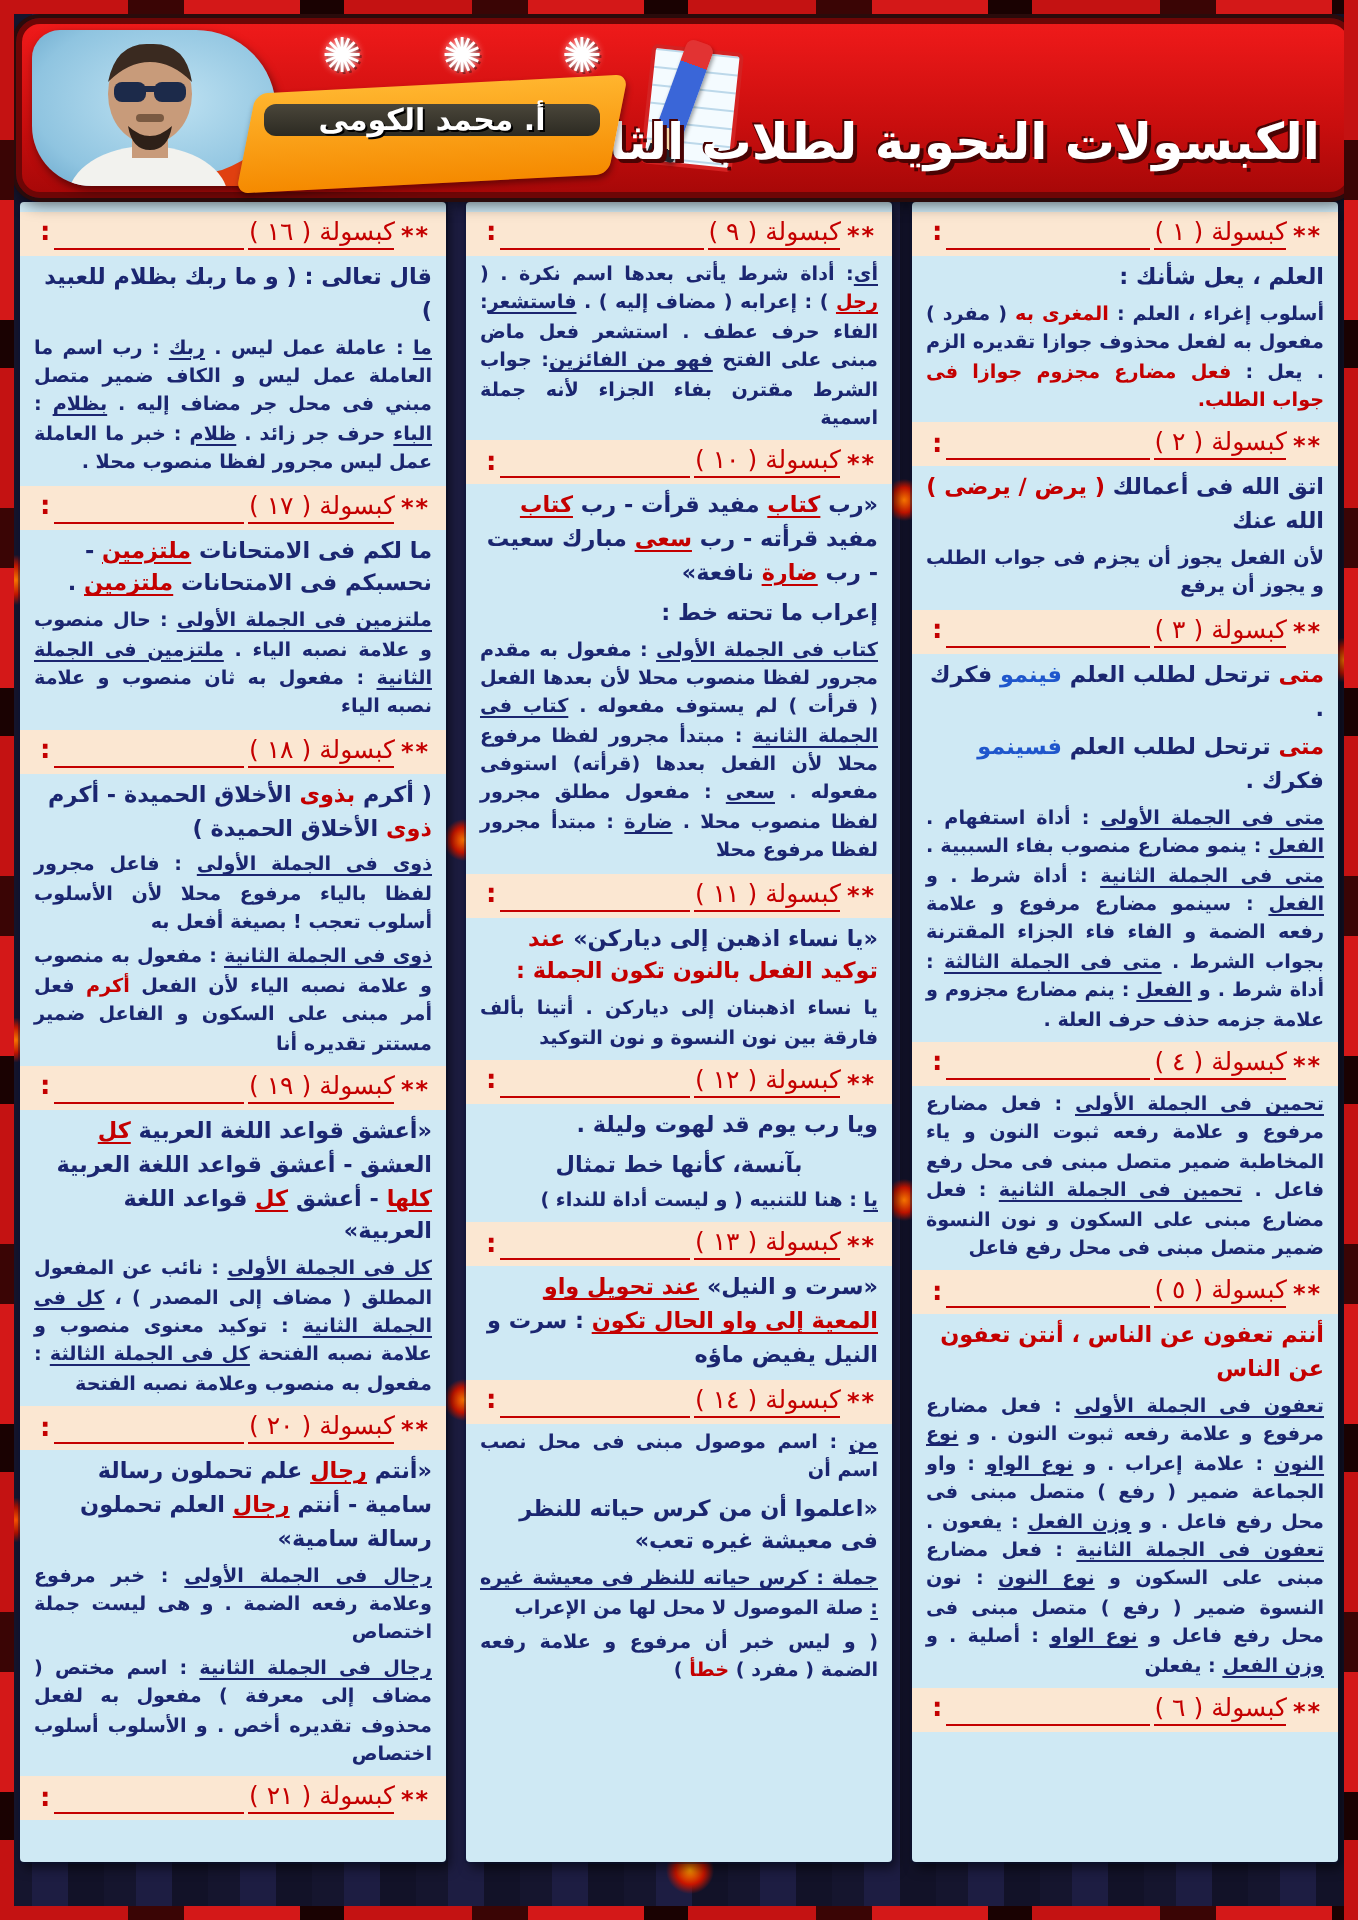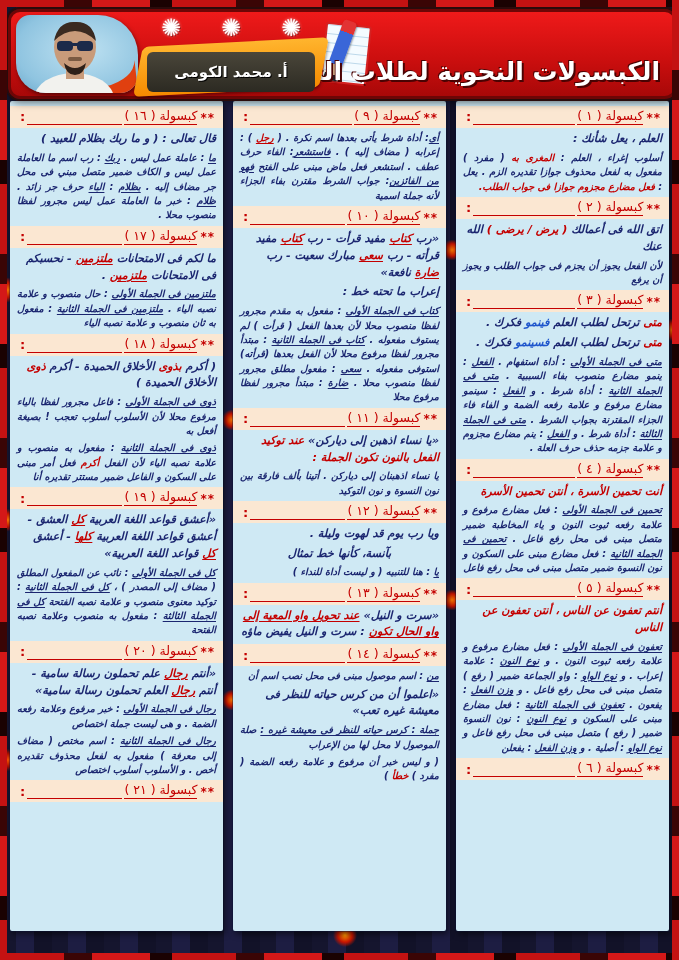--- a/index.html
+++ b/index.html
@@ -37,21 +37,21 @@
     text-shadow:2px 2px 0 #4a0303,-1px -1px 0 #4a0303;
   }
   .photo{
     position:absolute;left:5px;top:3px;width:122px;height:78px;
     background:radial-gradient(ellipse at 55% 45%,#bfe2f2 0,#8fc4e0 70%,#6aa8cc 100%);
     border-radius:14px 40px 18px 30px;overflow:hidden;box-shadow:1px 2px 4px rgba(0,0,0,.5);
   }
   .stars{position:absolute;left:150px;top:4px;width:140px;display:flex;justify-content:space-between;}
   .stars span{color:#fff;font-size:24px;line-height:1;text-shadow:0 0 3px #ffd9d9,1px 1px 0 #7a0202;}
   .nameplate{
-    position:absolute;left:136px;top:40px;width:168px;height:40px;z-index:2;
+    position:absolute;left:121px;top:40px;width:168px;height:16px;z-index:2;
   }
   .nameplate:before{
     content:"";position:absolute;left:-8px;top:-10px;width:184px;height:50px;
     background:linear-gradient(180deg,#ffb52e,#f58a00);transform:skewX(-14deg) rotate(-3deg);
     border-radius:6px;box-shadow:1px 2px 3px rgba(0,0,0,.4);
   }
   .nameplate .plate{
     position:absolute;inset:0;background:linear-gradient(180deg,#4a463a,#2c2a22);
     border-radius:6px;color:#fff;font-weight:bold;font-size:15px;
     display:flex;align-items:center;justify-content:center;white-space:nowrap;
@@ -74,21 +74,21 @@
     padding:2px 6px;box-shadow:0 0 0 1px rgba(10,20,60,.35),2px 3px 6px rgba(0,0,0,.55);
   }
   .cap-hd{
     display:flex;align-items:flex-end;background:#fbe7d2;
     margin:3px -6px;padding:2px 8px 3px 10px;
   }
   .hd-star{color:#c40000;font-weight:bold;font-size:12px;letter-spacing:1px;margin-left:3px;line-height:1.2;}
   .hd-label{color:#c40000;font-weight:normal;font-size:12.5px;line-height:1.2;border-bottom:1.5px solid #c40000;padding-bottom:1px;}
   .hd-gap{flex:1;border-bottom:1.5px solid #c40000;margin:0 2px;height:14px;}
   .hd-colon{color:#c40000;font-weight:bold;font-size:13px;line-height:1.2;}
-  .blk{margin:3px 1px;font-weight:bold;font-style:italic;}
+  .blk{margin:3px 1px;font-weight:bold;}
   .blk.t{font-size:11.2px;line-height:1.5;text-align:right;}
   .blk.b{font-size:9.6px;line-height:1.5;text-align:justify;text-justify:inter-word;}
   .blk.c{font-size:11.2px;line-height:1.45;text-align:center;}
   .sn{color:#1b2670;} .sr{color:#c40000;} .sb{color:#1f56cc;}
   .su{text-decoration:underline;text-underline-offset:2px;text-decoration-thickness:1px;}
 </style>
 </head>
 <body>
 
 <div class="edge h top"></div>
@@ -159,21 +159,20 @@
         <p class="blk t"><span class="sr">متى</span><span class="sn"> ترتحل لطلب العلم </span><span class="sb">فسينمو</span><span class="sn"> فكرك .</span></p>
         <p class="blk b"><span class="sn su">متى فى الجملة الأولى</span><span class="sn"> : أداة استفهام . </span><span class="sn su">الفعل</span><span class="sn"> : ينمو مضارع منصوب بفاء السببية . </span><span class="sn su">متى فى الجملة الثانية</span><span class="sn"> : أداة شرط . و </span><span class="sn su">الفعل</span><span class="sn"> : سينمو مضارع مرفوع و علامة رفعه الضمة و الفاء فاء الجزاء المقترنة بجواب الشرط . </span><span class="sn su">متى فى الجملة الثالثة</span><span class="sn"> : أداة شرط . و </span><span class="sn su">الفعل</span><span class="sn"> : ينم مضارع مجزوم و علامة جزمه حذف حرف العلة .</span></p>
       </section>
       <section class="capsule">
         <div class="cap-hd">
           <span class="hd-star">**</span>
           <span class="hd-label">كبسولة ( ٤ )</span>
           <span class="hd-gap"></span>
           <span class="hd-colon">:</span>
         </div>
-        <p class="blk t"><span class="sr">أنت تحمين الأسرة ، أنتن تحمين الأسرة</span></p>
         <p class="blk b"><span class="sn su">تحمين فى الجملة الأولى</span><span class="sn"> : فعل مضارع مرفوع و علامة رفعه ثبوت النون و ياء المخاطبة ضمير متصل مبنى فى محل رفع فاعل . </span><span class="sn su">تحمين فى الجملة الثانية</span><span class="sn"> : فعل مضارع مبنى على السكون و نون النسوة ضمير متصل مبنى فى محل رفع فاعل</span></p>
       </section>
       <section class="capsule">
         <div class="cap-hd">
           <span class="hd-star">**</span>
           <span class="hd-label">كبسولة ( ٥ )</span>
           <span class="hd-gap"></span>
           <span class="hd-colon">:</span>
         </div>
         <p class="blk t"><span class="sr">أنتم تعفون عن الناس ، أنتن تعفون عن الناس</span></p>

